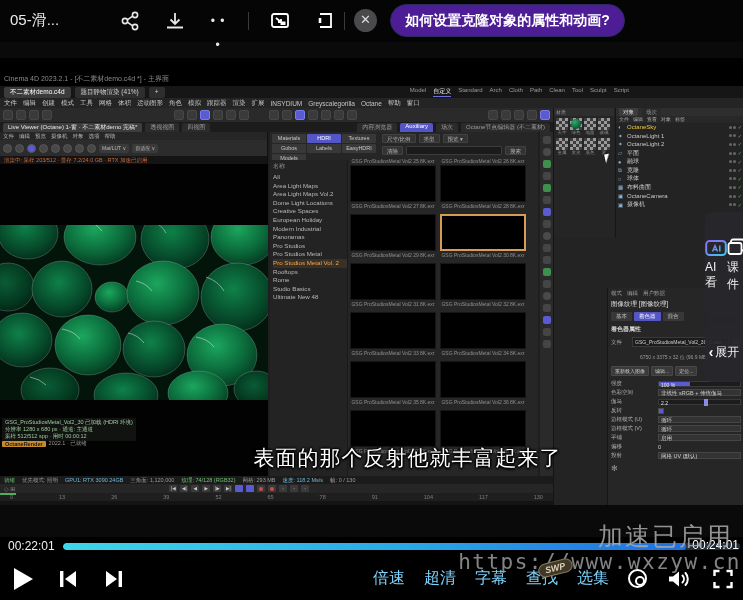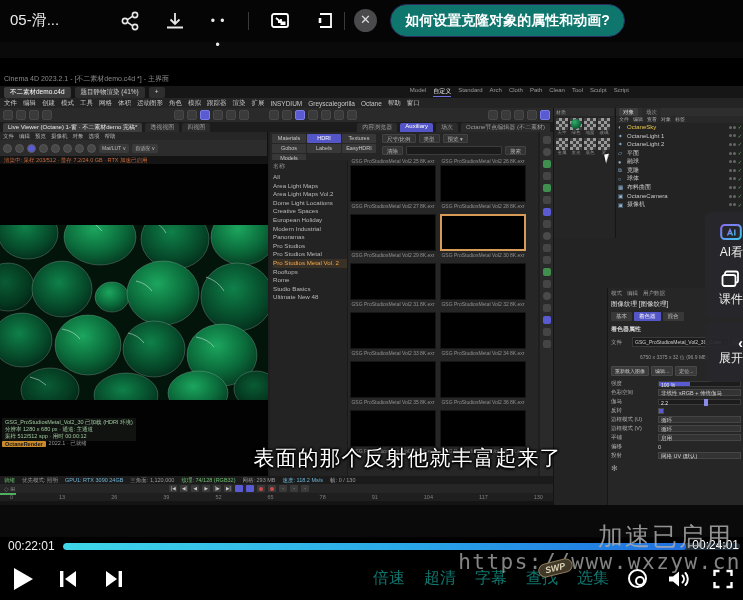--- a/index.html
+++ b/index.html
@@ -8,21 +8,21 @@
   #stage { position:relative; width:743px; height:600px; background:#000; }
 
   
   #topbar { position:absolute; left:0; top:0; width:743px; height:42px; background:#050505; z-index:40; }
   .tb-title { position:absolute; left:10px; top:11px; color:#eaeaea; font-size:15px; }
   .tb-ic { position:absolute; top:9px; width:24px; height:24px; color:#e8e8e8; cursor:pointer; }
   .tb-div { position:absolute; top:12px; width:1px; height:18px; background:#3a3a3a; }
   .tb-close { position:absolute; left:354px; top:9px; width:23px; height:23px; border-radius:50%;
     background:#4a4a4c; color:#ddd; font-size:13px; text-align:center; line-height:22px; }
   .tb-search { position:absolute; left:390px; top:4px; width:235px; height:33px; border-radius:17px;
-    background:#0f766e; border:1px solid #2c2c5e; color:#fff; font-size:14px; font-weight:bold;
+    background:#4c1d95; border:1px solid #2c2c5e; color:#fff; font-size:14px; font-weight:bold;
     display:flex; align-items:center; justify-content:center; }
   .tb-hi { position:absolute; left:650px; top:4px; width:88px; height:34px; border-radius:18px;
     background:linear-gradient(100deg,#2a2a5e,#5b55c9); display:flex; align-items:center; }
   .tb-avatar { position:absolute; left:2px; top:-4px; width:40px; height:40px; border-radius:50%;
     background:radial-gradient(circle at 50% 42%,#fff 0 52%,#e8ecf5 58%,#dfe4f0 100%); }
   .tb-avatar .face { position:absolute; left:11px; top:14px; width:18px; height:12px; border-radius:50%;
     background:#fde9e4; }
   .tb-avatar .eye { position:absolute; top:17px; width:2px; height:3px; background:#333; border-radius:1px; }
   .tb-avatar .cheek { position:absolute; top:21px; width:4px; height:3px; background:#f6b8c0; border-radius:50%; }
   .tb-hi-label { position:absolute; left:48px; top:9px; color:#fff; font-size:14px; font-weight:bold; }
@@ -166,21 +166,21 @@
   #playhead { position:absolute; left:0; top:435px; width:16px; height:2px; background:#4fae5f; }
   #c4dfoot { position:absolute; left:0; top:443px; width:553px; height:4px; background:#141414; }
 
   .cursor { position:absolute; left:605px; top:96px; width:0; height:0; border-left:5px solid #fff; border-bottom:9px solid transparent; transform:rotate(-12deg); filter:drop-shadow(0 0 1px #000); z-index:5; }
 
   
   #subtitle { position:absolute; left:50%; top:402px; transform:translateX(calc(-50% + 36px)); color:#fff; font-size:21px; font-weight:normal; letter-spacing:1px; white-space:nowrap; z-index:30;
     text-shadow:-1.5px 0 2px #000, 1.5px 0 2px #000, 0 -1.5px 2px #000, 0 1.5px 2px #000; }
 
   
-  .sidep { position:absolute; right:0; width:38px; background:#28282cE6; border-radius:8px 0 0 8px; z-index:35; display:flex; flex-direction:column; align-items:flex-end; }
+  .sidep { position:absolute; right:0; width:38px; background:#28282cE6; border-radius:8px 0 0 8px; z-index:35; display:flex; flex-direction:row; align-items:center; }
   #sidep1 { top:212px; height:106px; justify-content:space-around; padding:6px 0; }
   #sidep2 { top:322px; height:60px; justify-content:center; gap:2px; }
   .sp-item { display:flex; flex-direction:column; align-items:center; gap:3px; cursor:pointer; }
   .sp-label { color:#f0f0f0; font-size:12px; }
   .sp-chev { color:#fff; font-size:14px; font-weight:bold; line-height:10px; }
 
   
   #wm-name { position:absolute; left:598px; top:520px; color:rgba(170,170,170,.85); font-size:25px; letter-spacing:2px; z-index:50; white-space:nowrap; }
   #wm-url { position:absolute; right:2px; top:550px; color:rgba(165,165,165,.8); font-size:21px; letter-spacing:1.5px; font-family:"DejaVu Sans Mono","Liberation Mono",monospace; z-index:50; white-space:nowrap; }
   #wm-badge { position:absolute; left:538px; top:561px; background:#403828; border:1px solid #8a7a56; border-radius:7px; color:#ddd3b8; font-size:9px; font-style:italic; font-weight:bold; padding:1px 6px; transform:rotate(-14deg); z-index:51; }
@@ -188,21 +188,21 @@
   
   #pbar { position:absolute; left:0; top:537px; width:743px; height:63px; background:#000; z-index:45; }
   .cur-time { position:absolute; left:8px; top:2px; color:#f0f0f0; font-size:12px; }
   .track { position:absolute; left:63px; top:6px; width:677px; height:7px; border-radius:4px; background:#22303c; overflow:hidden; }
   .track .fill { height:100%; border-radius:4px; background:linear-gradient(90deg,#3fd6e8,#2aa8e8 55%,#1f6fe0); }
   .tot-time { position:absolute; right:4px; top:1px; color:#fff; font-size:12px; z-index:2; text-shadow:0 0 2px #000; }
   .pc-row { position:absolute; left:0; top:20px; width:743px; height:43px; display:flex; align-items:center; }
   .pc-play { margin-left:14px; width:0; height:0; border-left:19px solid #fff; border-top:11px solid transparent; border-bottom:11px solid transparent; cursor:pointer; }
   .pc-skip { margin-left:24px; cursor:pointer; }
   .pc-right { margin-left:auto; display:flex; align-items:center; gap:19px; padding-right:8px; }
-  .pc-label { color:#0f766e; font-size:16px; cursor:pointer; white-space:nowrap; }
+  .pc-label { color:#7dd3fc; font-size:16px; cursor:pointer; white-space:nowrap; }
   .pc-record { width:19px; height:19px; border:2px solid #fff; border-radius:50%; position:relative; cursor:pointer; }
   .pc-record::after { content:""; position:absolute; left:4.5px; top:4.5px; width:6px; height:6px; border:2px solid #fff; border-radius:50%; }
   svg { display:block; }
 </style>
 </head>
 <body>
 
 <div id="stage">
 
   <div id="topbar">

